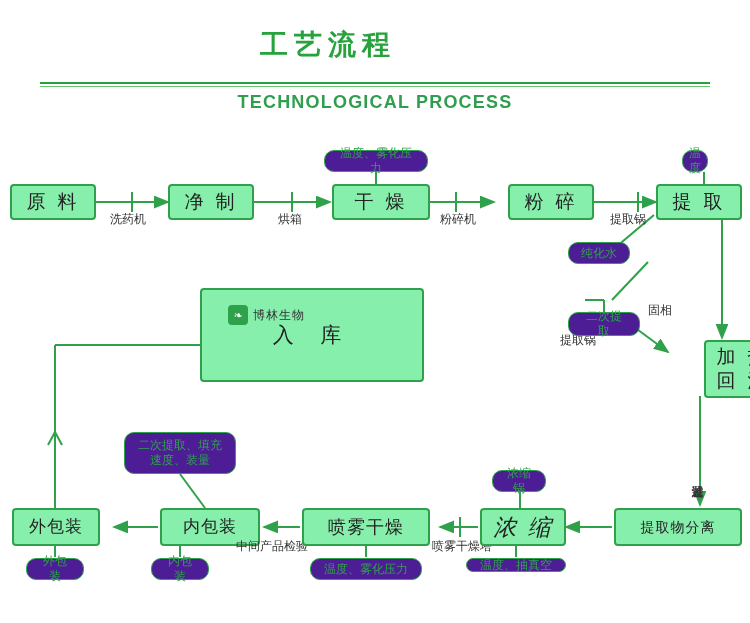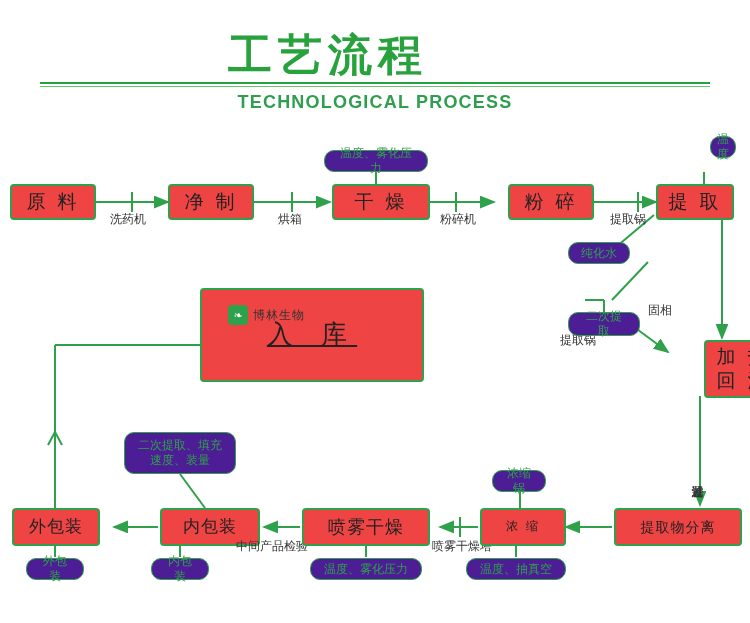--- a/index.html
+++ b/index.html
@@ -9,21 +9,21 @@
     font-family:"Liberation Sans","DejaVu Sans",sans-serif;
     position:relative;
     overflow:hidden;
   }
   #stage{position:absolute;left:0;top:0;width:750px;height:623px;}
 
   
   .title-cn{
     position:absolute;left:0;top:26px;width:656px;
     text-align:center;
-    font-size:44px;font-weight:bold;letter-spacing:6px;
+    font-size:28px;font-weight:bold;letter-spacing:6px;
     color:#27a23c;
     font-family:"DejaVu Sans","Liberation Sans",sans-serif;
   }
   .title-rule{
     position:absolute;left:40px;top:82px;width:670px;height:2px;
     background:#27a23c;
   }
   .title-rule.lower{top:86px;background:#6cc36f;height:1px;}
   .title-en{
     position:absolute;left:0;top:92px;width:750px;
@@ -35,26 +35,26 @@
 
   
   .node{
     position:absolute;
     box-sizing:border-box;
     border:2px solid #2fa14a;
     border-radius:4px;
     color:#222;
     display:flex;align-items:center;justify-content:center;
     text-align:center;
-    background:#ef4444;
+    background:#86efac;
     font-family:"DejaVu Sans","Liberation Sans",sans-serif;
     line-height:1.15;
   }
   .node.main{font-size:19px;letter-spacing:3px;}
-  .node.big{font-size:26px;letter-spacing:10px;text-decoration:underline;}
+  .node.big{font-size:21px;letter-spacing:10px;}
   .tag{
     position:absolute;
     box-sizing:border-box;
     border:1.5px solid #2fa14a;
     border-radius:10px;
     color:#2fa14a;
     background:#4c1d95;
     display:flex;align-items:center;justify-content:center;
     text-align:center;
     font-size:12px;
@@ -172,23 +172,23 @@
   <div class="tag" style="left:324px;top:150px;width:104px;height:22px;">温度、雾化压力</div>
 
   <div class="node main" style="left:332px;top:184px;width:98px;height:36px;">干 燥</div>
 
   <div class="plain" style="left:440px;top:167px;">粉碎机</div>
 
   <div class="node main" style="left:508px;top:184px;width:86px;height:36px;">粉 碎</div>
 
   <div class="plain" style="left:610px;top:167px;">提取锅</div>
 
-  <div class="tag" style="left:682px;top:136px;width:26px;height:22px;margin-left:28px;">温度</div>
-
-  <div class="node main" style="left:656px;top:184px;width:78px;height:36px;">提 取</div>
+  <div class="tag" style="left:682px;top:150px;width:26px;height:22px;">温度</div>
+
+  <div class="node main" style="left:656px;top:184px;width:86px;height:36px;">提 取</div>
 
   <div class="tag" style="left:568px;top:242px;width:62px;height:22px;">纯化水</div>
 
   <div class="plain" style="left:648px;top:258px;">固相</div>
 
   <div class="plain" style="left:560px;top:288px;">提取锅</div>
 
   <div class="tag" style="left:568px;top:312px;width:72px;height:24px;">二次提取</div>
 
   <div class="node main" style="left:704px;top:340px;width:78px;height:58px;flex-direction:column;line-height:1.25;">
@@ -213,25 +213,25 @@
   <div class="node main" style="left:160px;top:508px;width:100px;height:38px;font-size:17px;letter-spacing:1px;">内包装</div>
 
   <div class="plain" style="left:236px;top:494px;">中间产品检验</div>
 
   <div class="node main" style="left:302px;top:508px;width:128px;height:38px;font-size:18px;letter-spacing:1px;">喷雾干燥</div>
 
   <div class="plain" style="left:432px;top:494px;">喷雾干燥塔</div>
 
   <div class="tag" style="left:492px;top:470px;width:54px;height:22px;">浓缩锅</div>
 
-  <div class="node main" style="left:480px;top:508px;width:86px;height:38px;font-size:12px;letter-spacing:2px;">浓 缩</div>
+  <div class="node main" style="left:480px;top:508px;width:86px;height:38px;font-size:23px;letter-spacing:2px;font-style:italic;">浓 缩</div>
 
   <div class="node main" style="left:614px;top:508px;width:128px;height:38px;font-size:14px;letter-spacing:1px;">提取物分离</div>
 
   <div class="tag" style="left:26px;top:558px;width:58px;height:22px;">外包装</div>
 
   <div class="tag" style="left:151px;top:558px;width:58px;height:22px;">内包装</div>
 
   <div class="tag" style="left:310px;top:558px;width:112px;height:22px;">温度、雾化压力</div>
 
-  <div class="tag" style="left:466px;top:558px;width:100px;height:22px;">温度、抽真空</div>
+  <div class="tag" style="left:466px;top:558px;width:100px;height:14px;">温度、抽真空</div>
 
 </div>
 
 </body></html>

